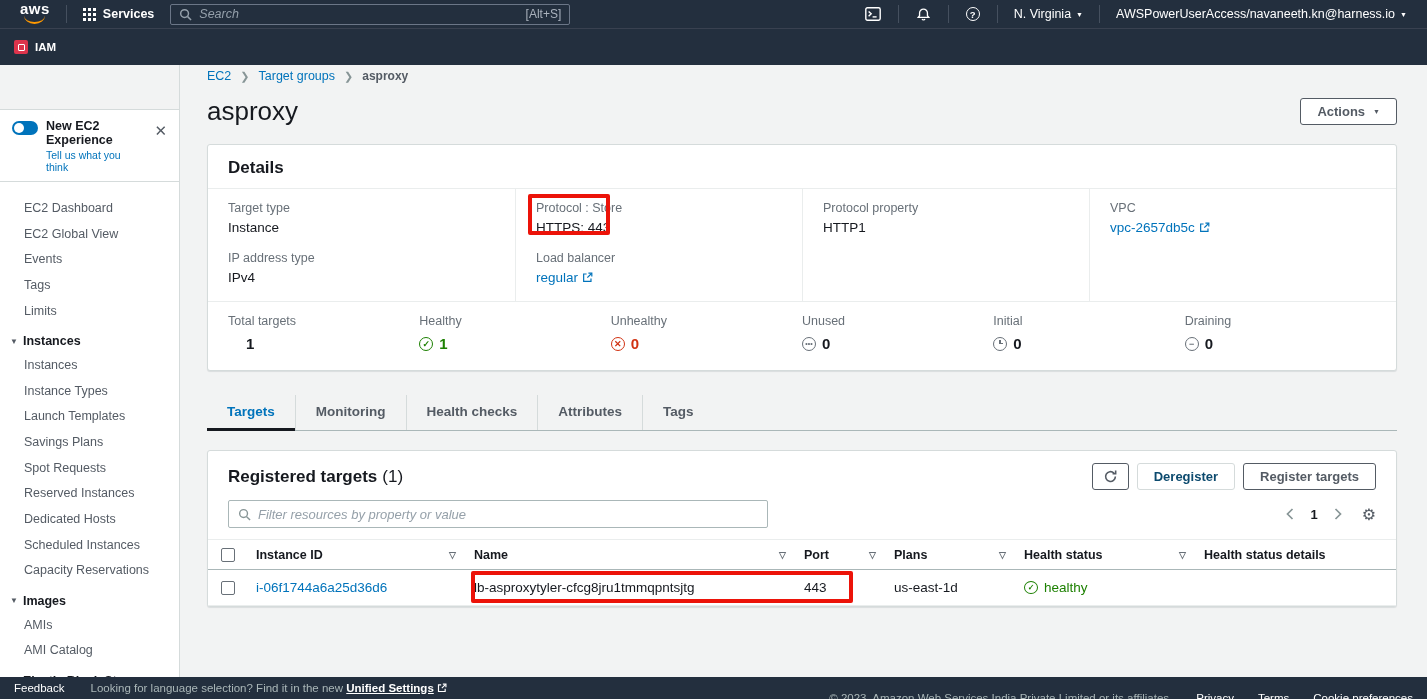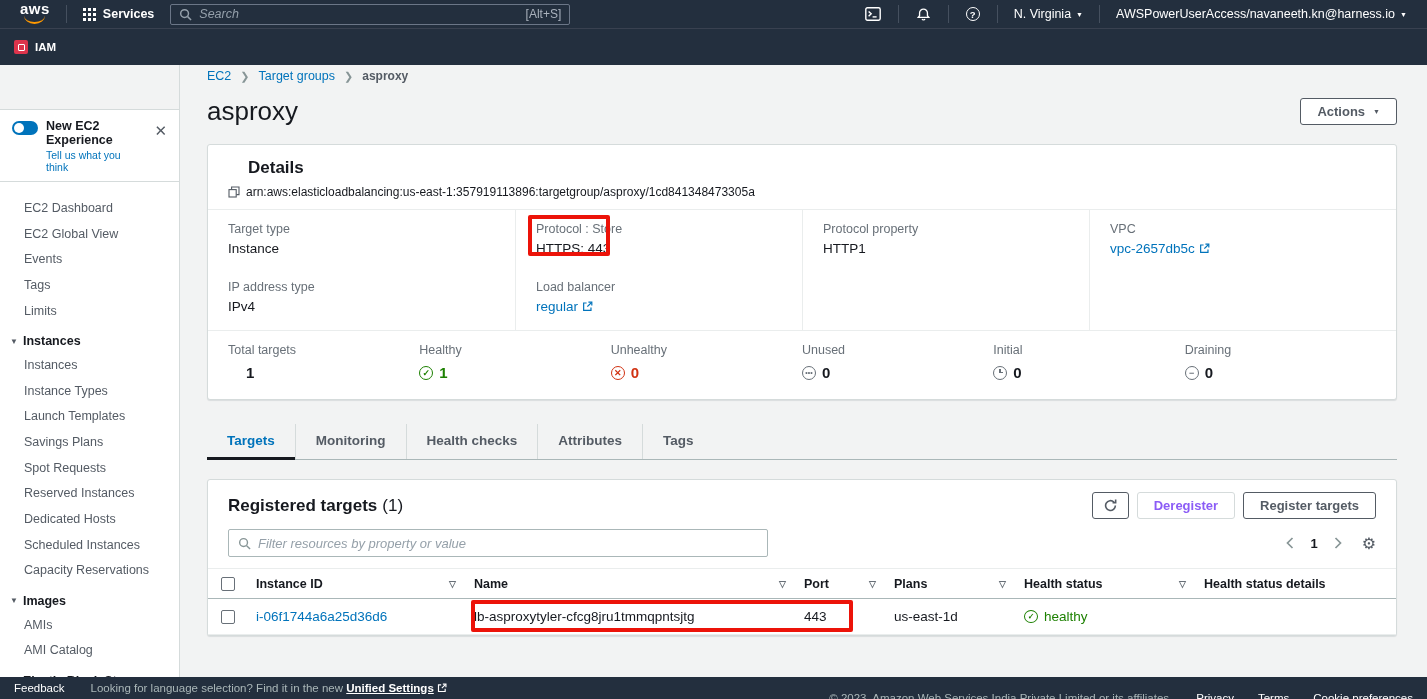--- a/index.html
+++ b/index.html
@@ -61,35 +61,35 @@
   .main { position:absolute; left:180px; top:53px; right:0; bottom:22px; overflow:hidden; padding:16px 30px 0 27px; background:#f2f3f3; }
   .breadcrumb { font-size:12.5px; display:flex; align-items:center; gap:9px; }
   .breadcrumb a { color:#0073bb; text-decoration:none; cursor:pointer; }
   .bc-sep { color:#879596; font-size:11px; }
   .bc-current { color:#545b64; font-weight:700; font-size:12px; }
   .title-row { display:flex; align-items:center; margin-top:13px; }
   .page-title { font-size:26px; font-weight:400; color:#16191f; }
   .btn { display:inline-flex; align-items:center; justify-content:flex-end; gap:8px; background:#fff;
     border:1px solid #545b64; border-radius:3px; color:#545b64; font-weight:700; font-size:13px;
     padding:5px 16px; cursor:pointer; font-family:"Liberation Sans",sans-serif; }
-  .btn.disabled { border-color:#d5dbdb; color:#8b5cf6; cursor:default; }
+  .btn.disabled { border-color:#d5dbdb; color:#0c4a6e; cursor:default; }
   .btn.icon-btn { padding:5px 10px; }
   .actions-btn { margin-left:auto; }
   
   .card { background:#fff; border:1px solid #d5dbdb; border-radius:3px; box-shadow:0 1px 1px rgba(0,28,36,.1); }
   .details-card { margin-top:17px; }
   .card-head { padding:13px 20px 10px; }
-  .card-title { font-size:17px; font-weight:700; color:#16191f;margin-left:20px; }
+  .card-title { font-size:17px; font-weight:700; color:#16191f; }
   .arn-row { margin-top:7px; display:flex; align-items:center; gap:6px; font-size:12px; color:#16191f; }
   .copy-ico { color:#545b64; cursor:pointer; display:inline-flex; }
   .d-grid { display:grid; grid-template-columns:1fr 1fr 1fr 1fr; border-top:1px solid #eaeded; padding:0 20px; }
   .d-col { padding:12px 0 16px 20px; }
   .d-col:first-child { padding-left:0; }
   .d-col + .d-col { border-left:1px solid #eaeded; }
-  .field { margin-bottom:24px; position:relative; }
+  .field { margin-bottom:16px; position:relative; }
   .field:last-child { margin-bottom:0; }
   .f-label { font-size:12.5px; color:#687078; }
   .f-value { font-size:13.5px; color:#16191f; margin-top:5px; }
   .link { color:#0073bb; cursor:pointer; display:inline-flex; align-items:center; gap:4px; }
   .stats { display:grid; grid-template-columns:repeat(6,1fr); border-top:1px solid #eaeded; padding:12px 20px 18px; }
   .stat .f-label { font-size:12.5px; }
   .stat-val { margin-top:7px; display:flex; align-items:center; gap:6px; font-size:15px; font-weight:700; color:#16191f; }
   .stat-val.noicon { padding-left:18px; }
   .stat-ico { width:14px; height:14px; border:1.6px solid currentColor; border-radius:50%; display:inline-flex;
     align-items:center; justify-content:center; font-size:9px; font-weight:700; flex:0 0 14px; position:relative; }
@@ -269,29 +269,20 @@
     <div class="page-title">asproxy</div>
     <button class="btn actions-btn">
       <span>Actions</span>
       <span class="caret">▼</span>
     </button>
   </div>
 
   <div class="card details-card">
     <div class="card-head">
       <div class="card-title">Details</div>
-      <div class="arn-row">
-        <span class="copy-ico">
-          <svg width="12" height="12" viewBox="0 0 12 12">
-              <rect x="1" y="3.6" width="7.2" height="7.4" fill="none" stroke="currentColor" stroke-width="1.1"></rect>
-              <path d="M3.6 3.6V1h7.4v7.6H8.4" fill="none" stroke="currentColor" stroke-width="1.1"></path>
-            </svg>
-        </span>
-        <span>arn:aws:elasticloadbalancing:us-east-1:357919113896:targetgroup/asproxy/1cd841348473305a</span>
-      </div>
     </div>
     <div class="d-grid">
       <div class="d-col">
         <div class="field">
           <div class="f-label">Target type</div>
           <div class="f-value">Instance</div>
         </div>
         <div class="field">
           <div class="f-label">IP address type</div>
           <div class="f-value">IPv4</div>

